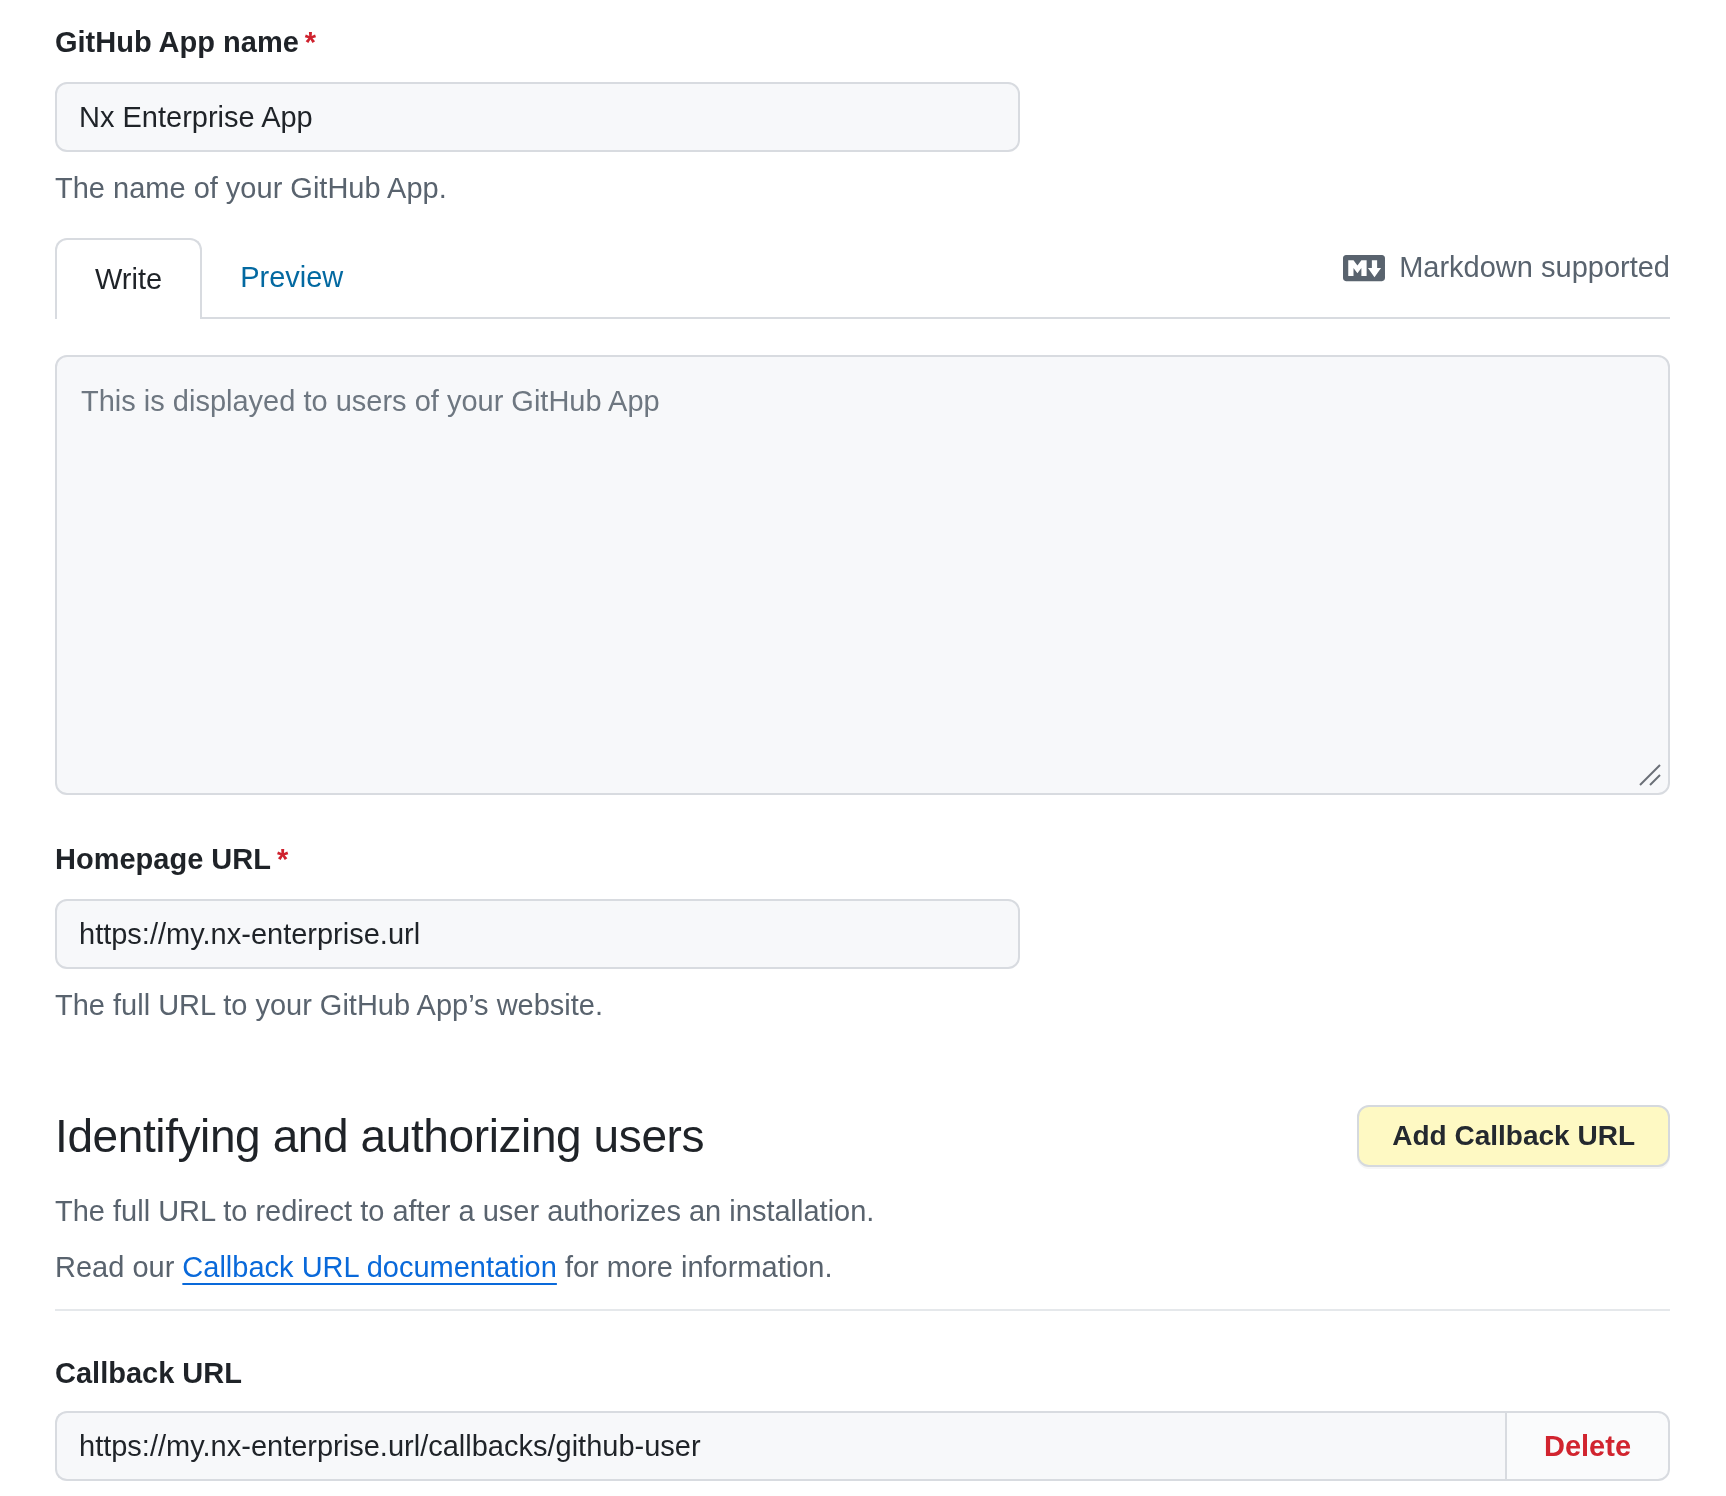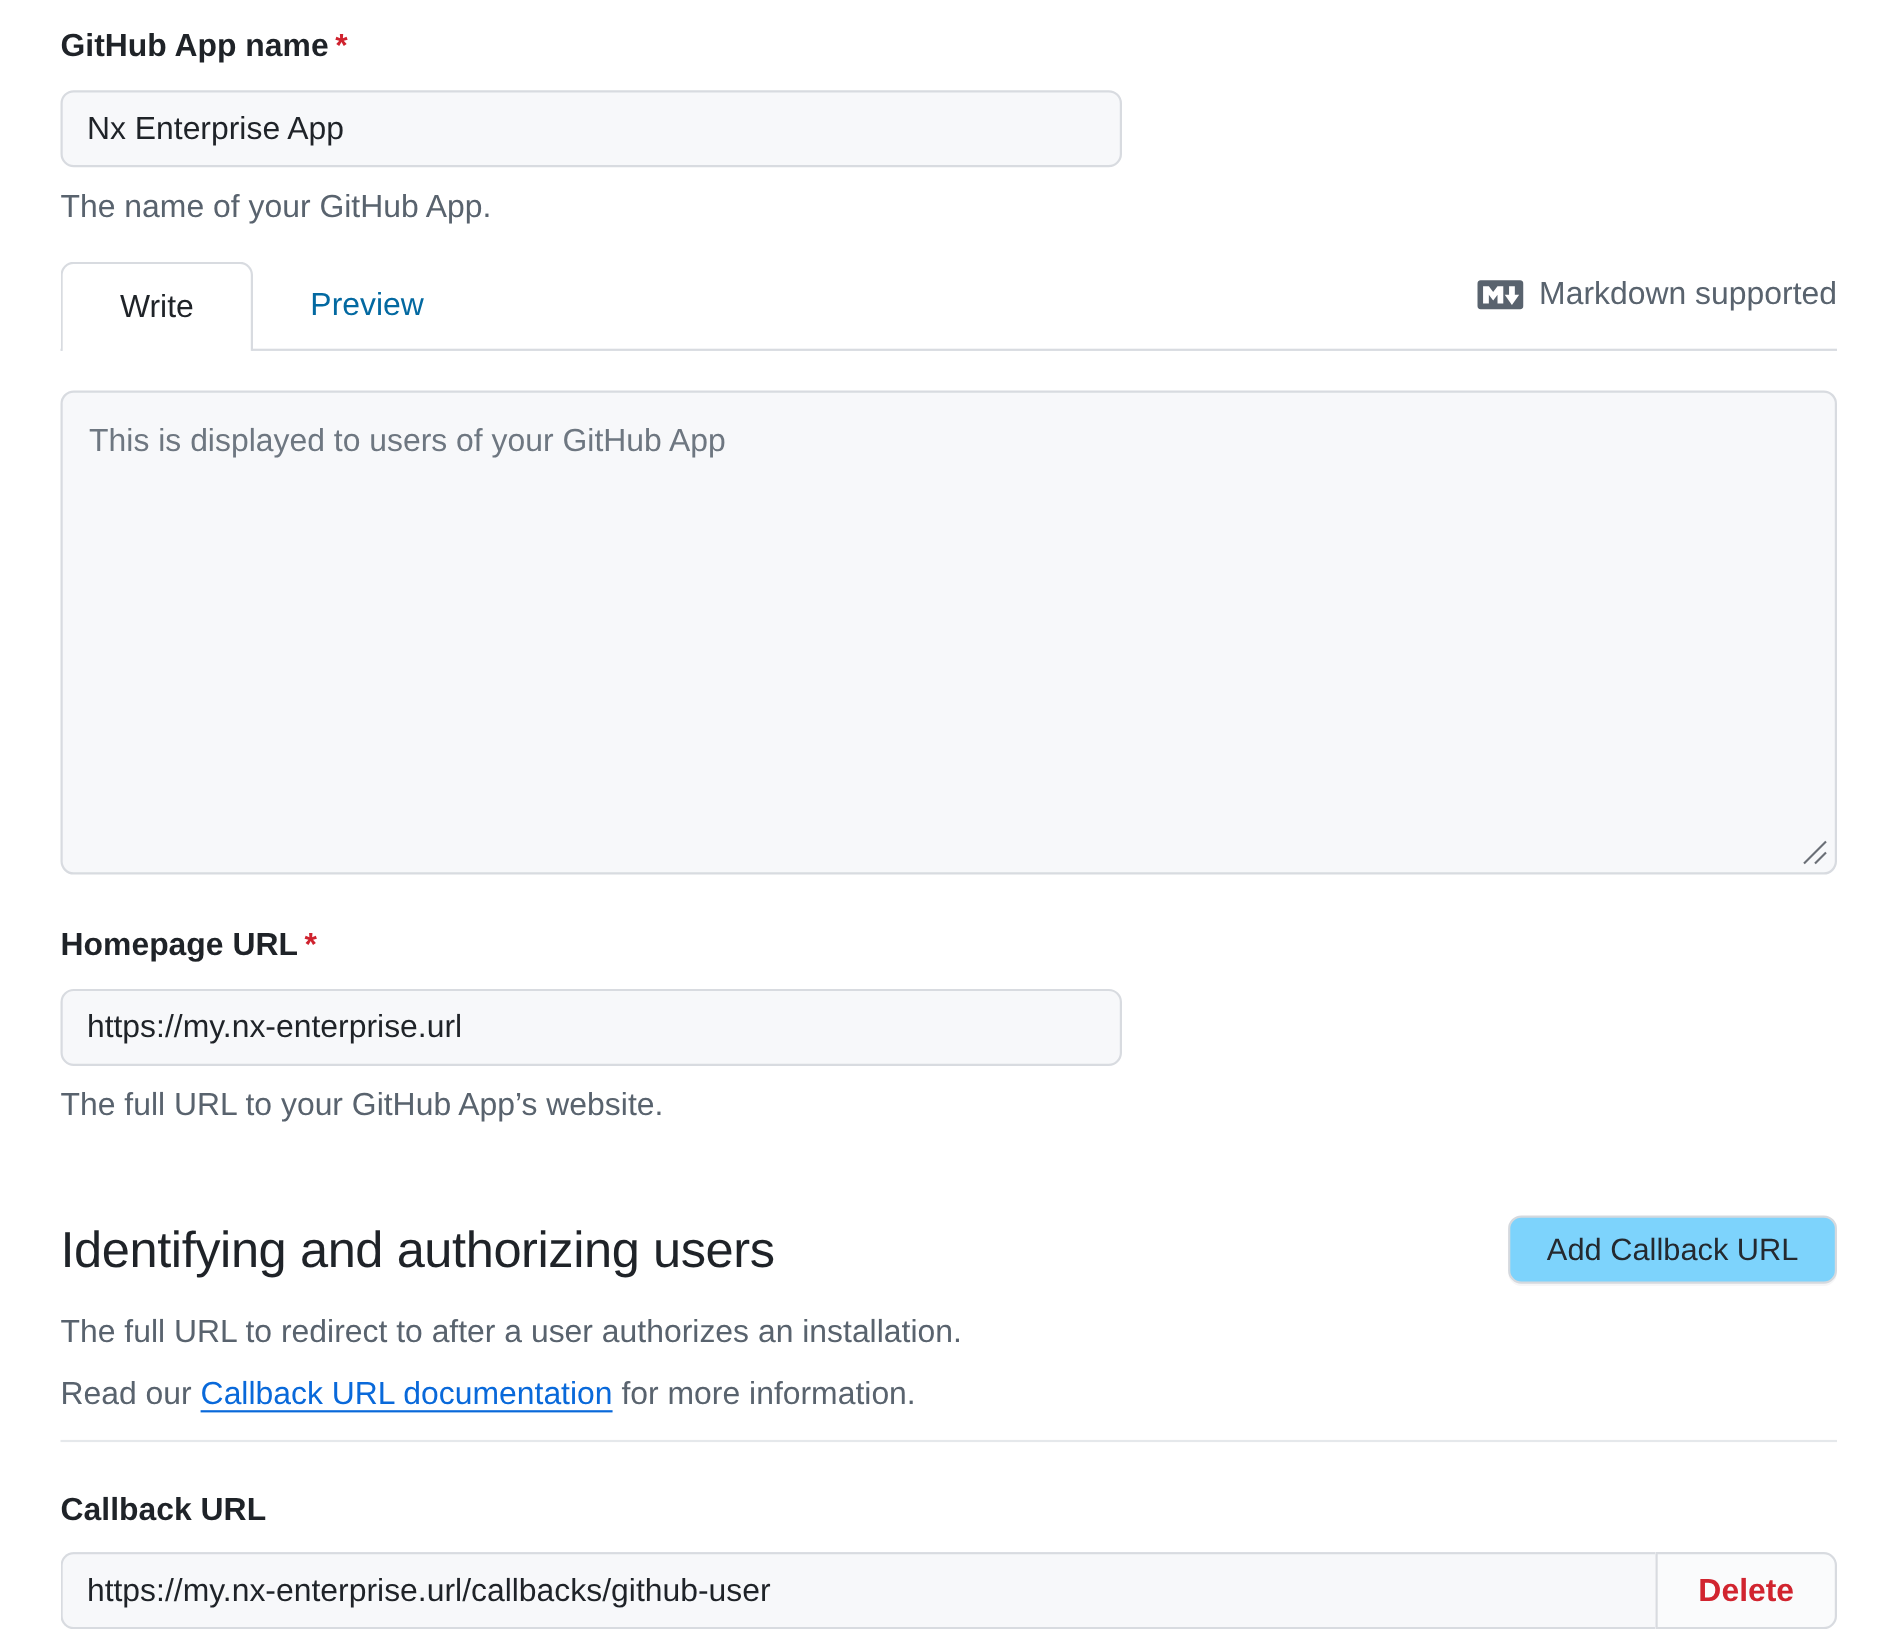--- a/index.html
+++ b/index.html
@@ -43,21 +43,21 @@
   
   .tabnav {
     margin-top: 32px;
     display: flex;
     align-items: stretch;
     border-bottom: 2px solid #d8dbe0;
   }
   .tab {
     font-size: 29px;
     line-height: 35px;
-    padding: 22px 52px;
+    padding: 22px 38px;
     cursor: pointer;
   }
   .tab.active {
     background: #ffffff;
     color: #1f2328;
     border: 2px solid #d8dbe0;
     border-bottom: none;
     border-radius: 12px 12px 0 0;
     margin-bottom: -2px;
   }
@@ -110,26 +110,26 @@
     font-size: 46px;
     font-weight: 400;
     letter-spacing: -0.4px;
     line-height: 58px;
     color: #1f2328;
     text-align: center;
   }
   .btn-secondary {
     height: 62px;
     padding: 0 33px;
-    background: #7dd3fc;
+    background: #fef9c3;
     border: 2px solid #d5d9de;
     border-radius: 12px;
     font-family: "Liberation Sans", sans-serif;
     font-size: 28px;
-    font-weight: 400;
+    font-weight: 700;
     color: #24292f;
     cursor: pointer;
     box-shadow: 0 2px 0 rgba(31,35,40,0.04);
   }
   .section-desc { margin-top: 26px; font-size: 29px; line-height: 36px; color: #59636e; }
   .read-line { margin-top: 20px; font-size: 29px; line-height: 36px; color: #59636e; }
   .doc-link { color: #0969da; text-decoration: underline; text-underline-offset: 6px; cursor: pointer; }
   .divider { margin-top: 24px; border: none; border-top: 2px solid #e5e8eb; }
 
   .cb-label { margin-top: 42px; }

